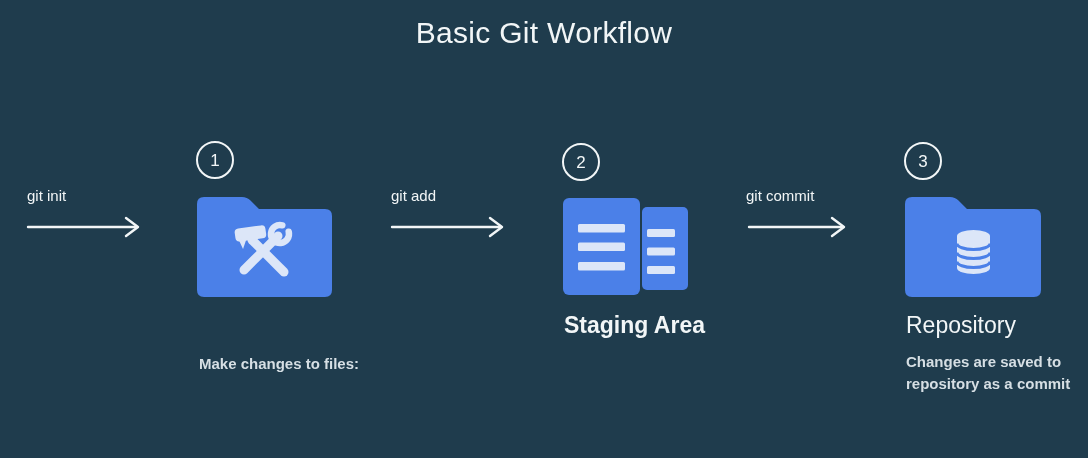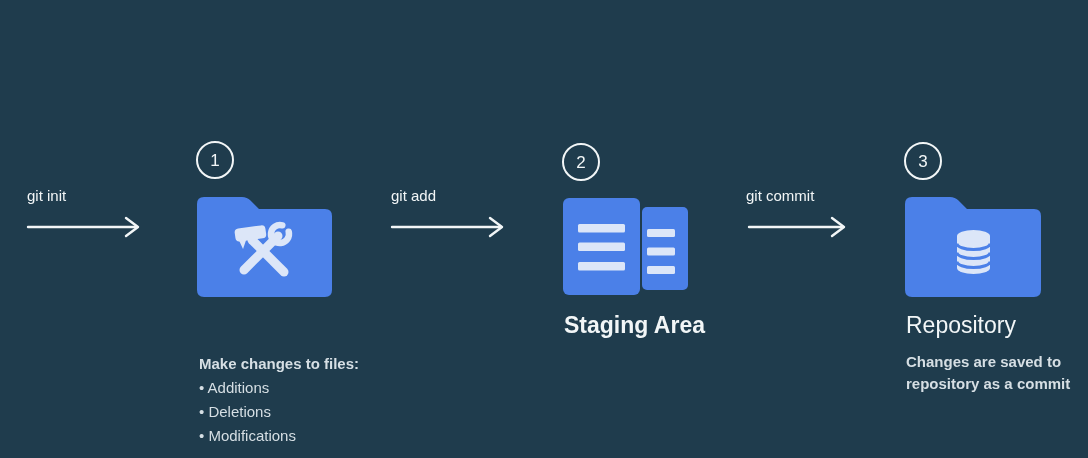--- a/index.html
+++ b/index.html
@@ -73,20 +73,21 @@
   .arrow-svg line,.arrow-svg polyline{
     stroke:var(--text-primary);stroke-width:2.4;fill:none;
     stroke-linecap:round;stroke-linejoin:round;
   }
 </style>
 </head>
 <body>
 
 <div class="canvas">
 
+  <h1 class="title">Basic Git Workflow</h1>
 
   <div class="arrow-label arrow-label-1">git init</div>
   <svg class="arrow-svg arrow-svg-1" width="115" height="26" viewBox="0 0 115 26">
     <line x1="3" y1="13" x2="111" y2="13"></line>
     <polyline points="101,4 113,13 101,22"></polyline>
   </svg>
 
   <div class="arrow-label arrow-label-2">git add</div>
   <svg class="arrow-svg arrow-svg-2" width="115" height="26" viewBox="0 0 115 26">
     <line x1="3" y1="13" x2="111" y2="13"></line>
@@ -108,25 +109,20 @@
       <path d="M54.7 7.7 A9 9 0 1 1 48.3 1.3" fill="none" stroke="var(--icon-glyph)" stroke-width="6.5" stroke-linecap="round"></path>
 
       <line x1="18" y1="16" x2="50" y2="48" stroke="var(--icon-glyph)" stroke-width="9" stroke-linecap="round"></line>
       <g transform="rotate(-8 16 10)">
         <rect x="1" y="3" width="31" height="13" rx="4" fill="var(--icon-glyph)"></rect>
         <path d="M4 14 L12 14 L7 24 Z" fill="var(--icon-glyph)"></path>
       </g>
     </g>
   </svg>
   <p class="step-desc step-desc-1">Make changes to files:</p>
-  <ul class="bullet-list">
-    <li>• Additions</li>
-    <li>• Deletions</li>
-    <li>• Modifications</li>
-  </ul>
 
   <div class="badge badge-2">2</div>
   <svg class="icon-svg icon-docs" width="126" height="99" viewBox="0 0 126 99">
     <rect x="79" y="10" width="46" height="83" rx="5" fill="var(--accent-blue)"></rect>
     <rect x="84" y="32" width="28" height="8" rx="1.5" fill="var(--icon-glyph)"></rect>
     <rect x="84" y="50.5" width="28" height="8" rx="1.5" fill="var(--icon-glyph)"></rect>
     <rect x="84" y="69" width="28" height="8" rx="1.5" fill="var(--icon-glyph)"></rect>
     <rect x="0" y="1" width="77" height="97" rx="6" fill="var(--accent-blue)"></rect>
     <rect x="15" y="27" width="47" height="8.5" rx="1.5" fill="var(--icon-glyph)"></rect>
     <rect x="15" y="45.5" width="47" height="8.5" rx="1.5" fill="var(--icon-glyph)"></rect>

